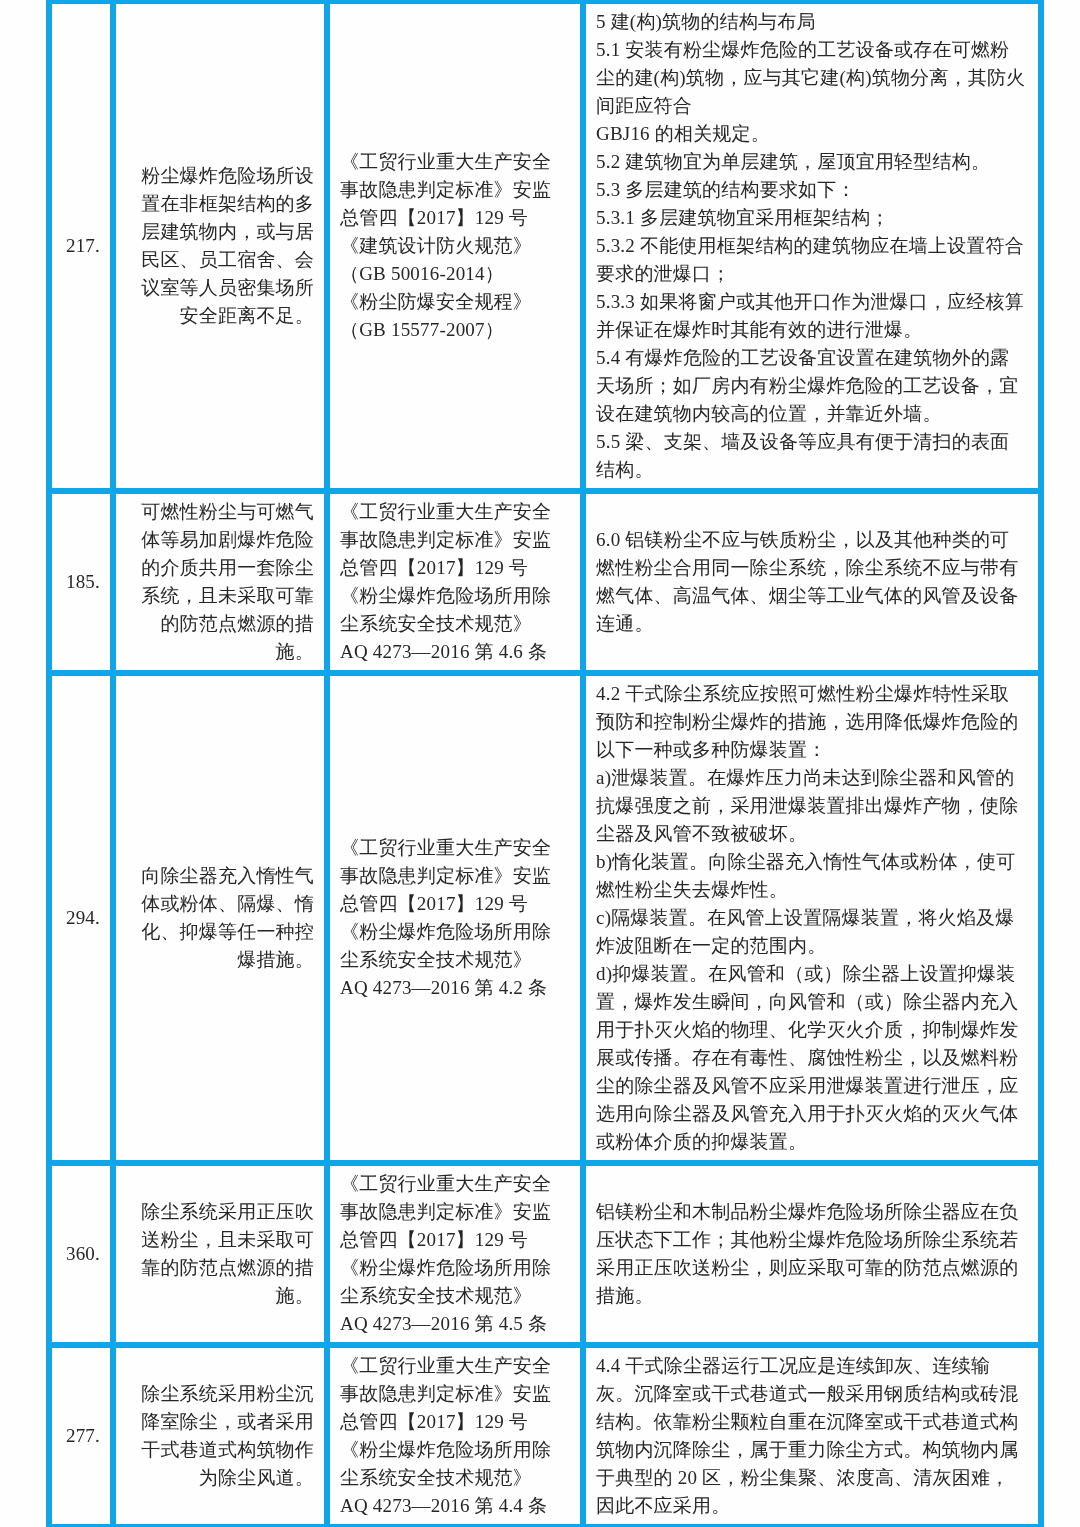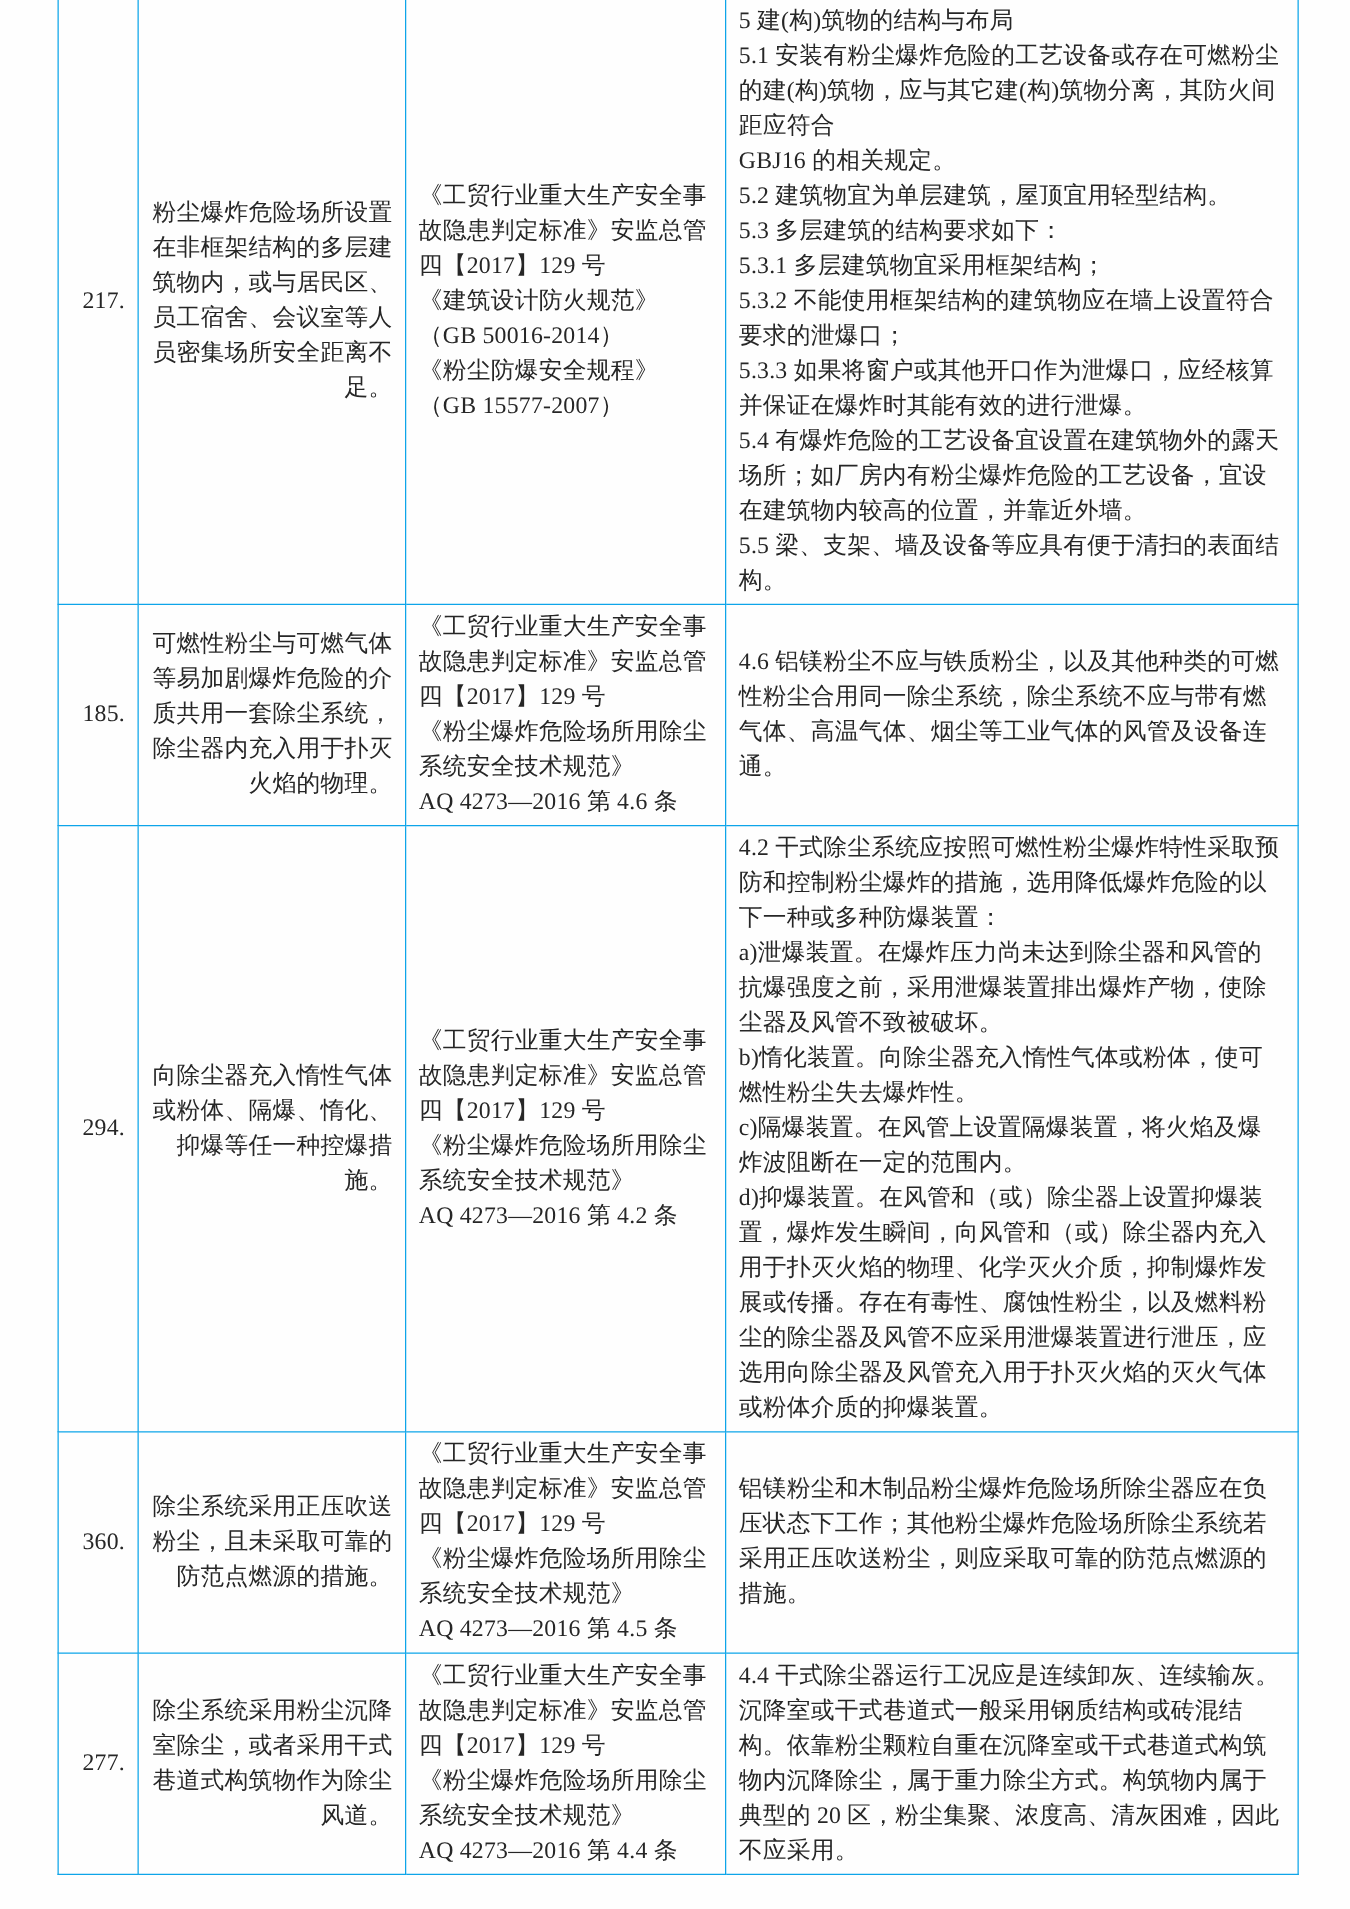--- a/index.html
+++ b/index.html
@@ -18,21 +18,21 @@
   }
   table.hazard-table {
     position: absolute;
     left: 46px;
     top: -2px;            
     width: 992px;
     border-collapse: collapse;
     table-layout: fixed;
   }
   table.hazard-table td {
-    border: 1px solid #0ea5e9;
+    border: 6px solid #0ea5e9;
     vertical-align: middle;
     font-size: 19px;
     line-height: 28px;
     padding: 4px 10px;
     white-space: pre-line;
     overflow: hidden;
     letter-spacing: 0.2px;
   }
   tr.row-tall  { height: 485px; }
   tr.row-218   { height: 170px; }
@@ -71,25 +71,25 @@
 5.2 建筑物宜为单层建筑，屋顶宜用轻型结构。
 5.3 多层建筑的结构要求如下：
 5.3.1 多层建筑物宜采用框架结构；
 5.3.2 不能使用框架结构的建筑物应在墙上设置符合要求的泄爆口；
 5.3.3 如果将窗户或其他开口作为泄爆口，应经核算并保证在爆炸时其能有效的进行泄爆。
 5.4 有爆炸危险的工艺设备宜设置在建筑物外的露天场所；如厂房内有粉尘爆炸危险的工艺设备，宜设在建筑物内较高的位置，并靠近外墙。
 5.5 梁、支架、墙及设备等应具有便于清扫的表面结构。</td>
       </tr>
       <tr class="row-218">
         <td class="c-no">185.</td>
-        <td class="c-desc">可燃性粉尘与可燃气体等易加剧爆炸危险的介质共用一套除尘系统，除尘器内充入用于扑灭火焰的物理。</td>
+        <td class="c-desc">可燃性粉尘与可燃气体等易加剧爆炸危险的介质共用一套除尘系统，且未采取可靠的防范点燃源的措施。</td>
         <td class="c-ref">《工贸行业重大生产安全事故隐患判定标准》安监总管四【2017】129 号
 《粉尘爆炸危险场所用除尘系统安全技术规范》
 AQ 4273—2016 第 4.6 条</td>
-        <td class="c-detail">4.6 铝镁粉尘不应与铁质粉尘，以及其他种类的可燃性粉尘合用同一除尘系统，除尘系统不应与带有燃气体、高温气体、烟尘等工业气体的风管及设备连通。</td>
+        <td class="c-detail">6.0 铝镁粉尘不应与铁质粉尘，以及其他种类的可燃性粉尘合用同一除尘系统，除尘系统不应与带有燃气体、高温气体、烟尘等工业气体的风管及设备连通。</td>
       </tr>
       <tr class="row-tall">
         <td class="c-no">294.</td>
         <td class="c-desc">向除尘器充入惰性气体或粉体、隔爆、惰化、抑爆等任一种控爆措施。</td>
         <td class="c-ref">《工贸行业重大生产安全事故隐患判定标准》安监总管四【2017】129 号
 《粉尘爆炸危险场所用除尘系统安全技术规范》
 AQ 4273—2016 第 4.2 条</td>
         <td class="c-detail">4.2 干式除尘系统应按照可燃性粉尘爆炸特性采取预防和控制粉尘爆炸的措施，选用降低爆炸危险的以下一种或多种防爆装置：
 a)泄爆装置。在爆炸压力尚未达到除尘器和风管的抗爆强度之前，采用泄爆装置排出爆炸产物，使除尘器及风管不致被破坏。
 b)惰化装置。向除尘器充入惰性气体或粉体，使可燃性粉尘失去爆炸性。

